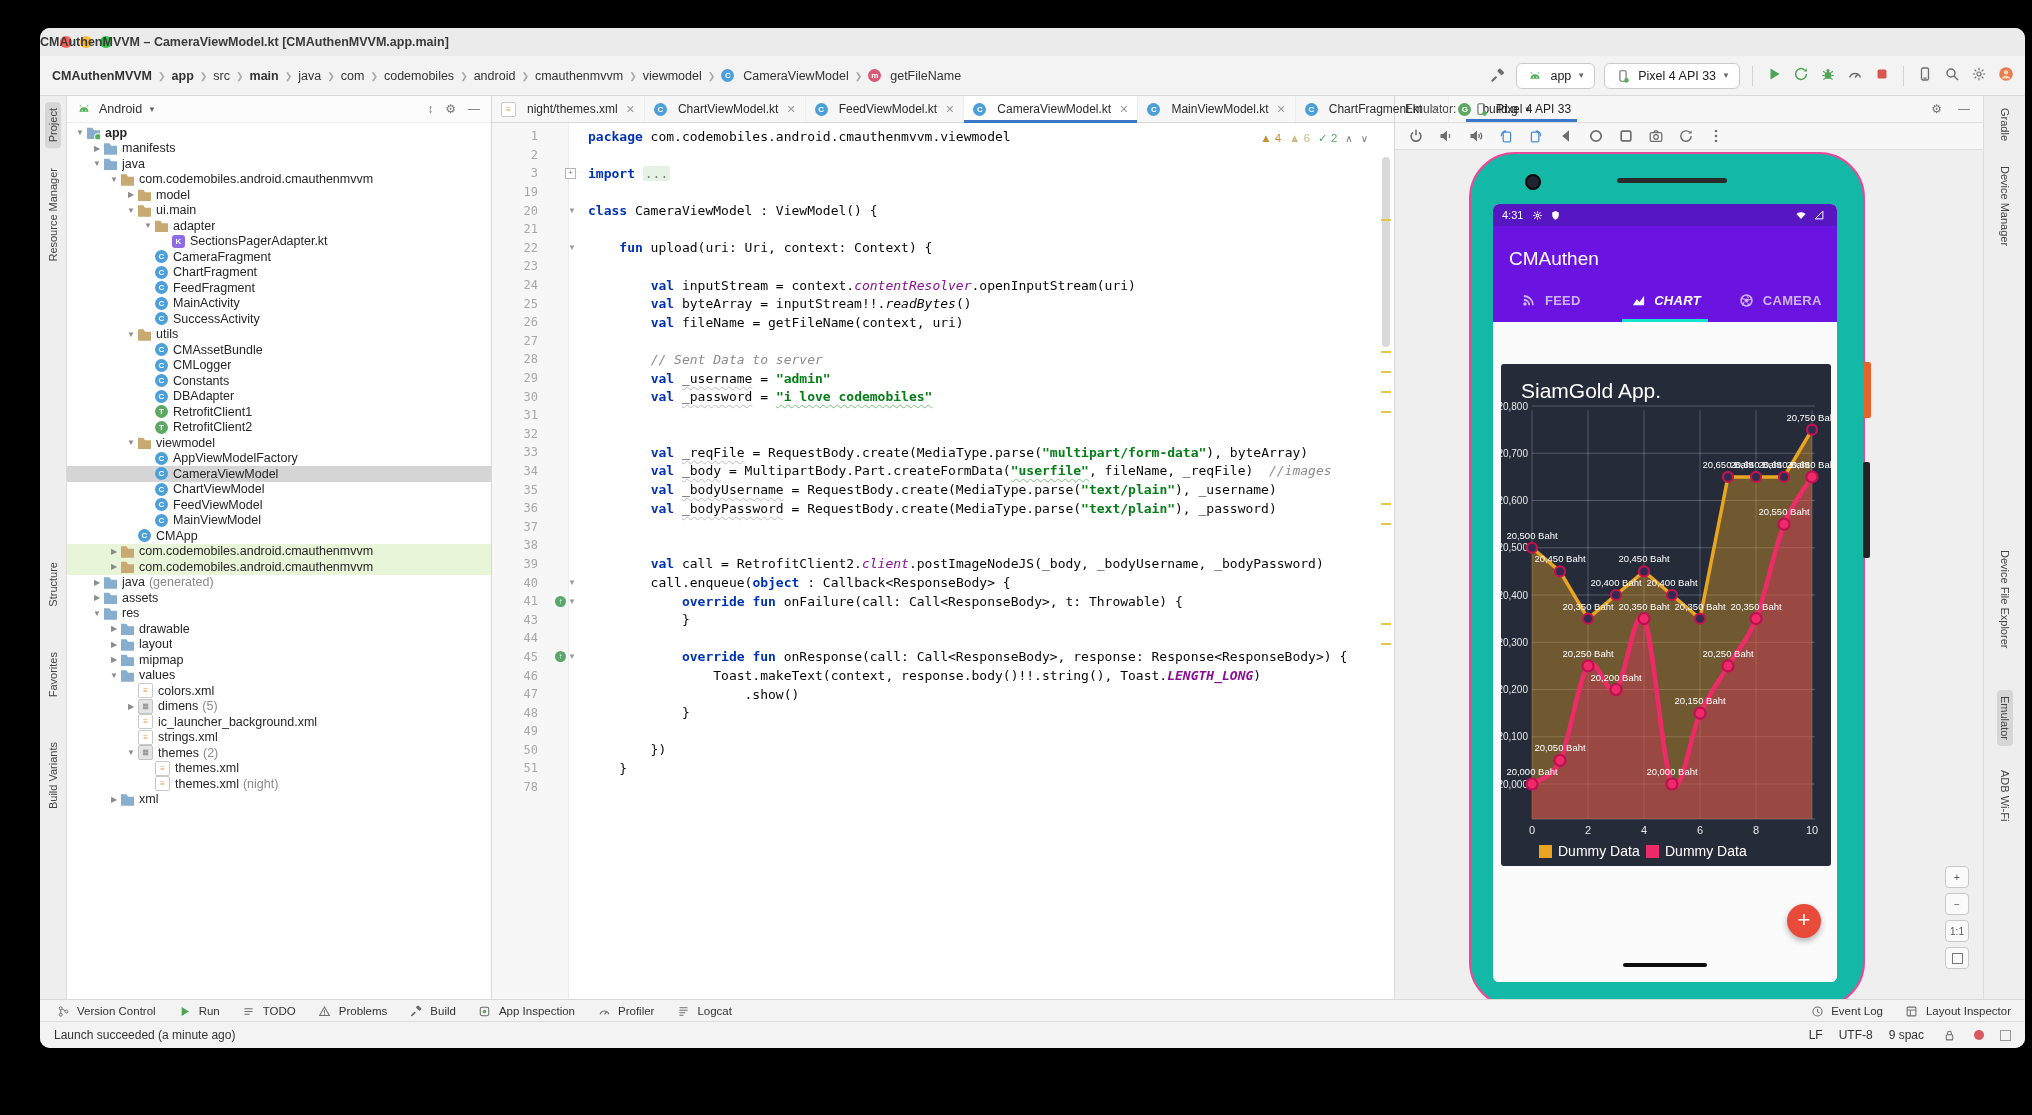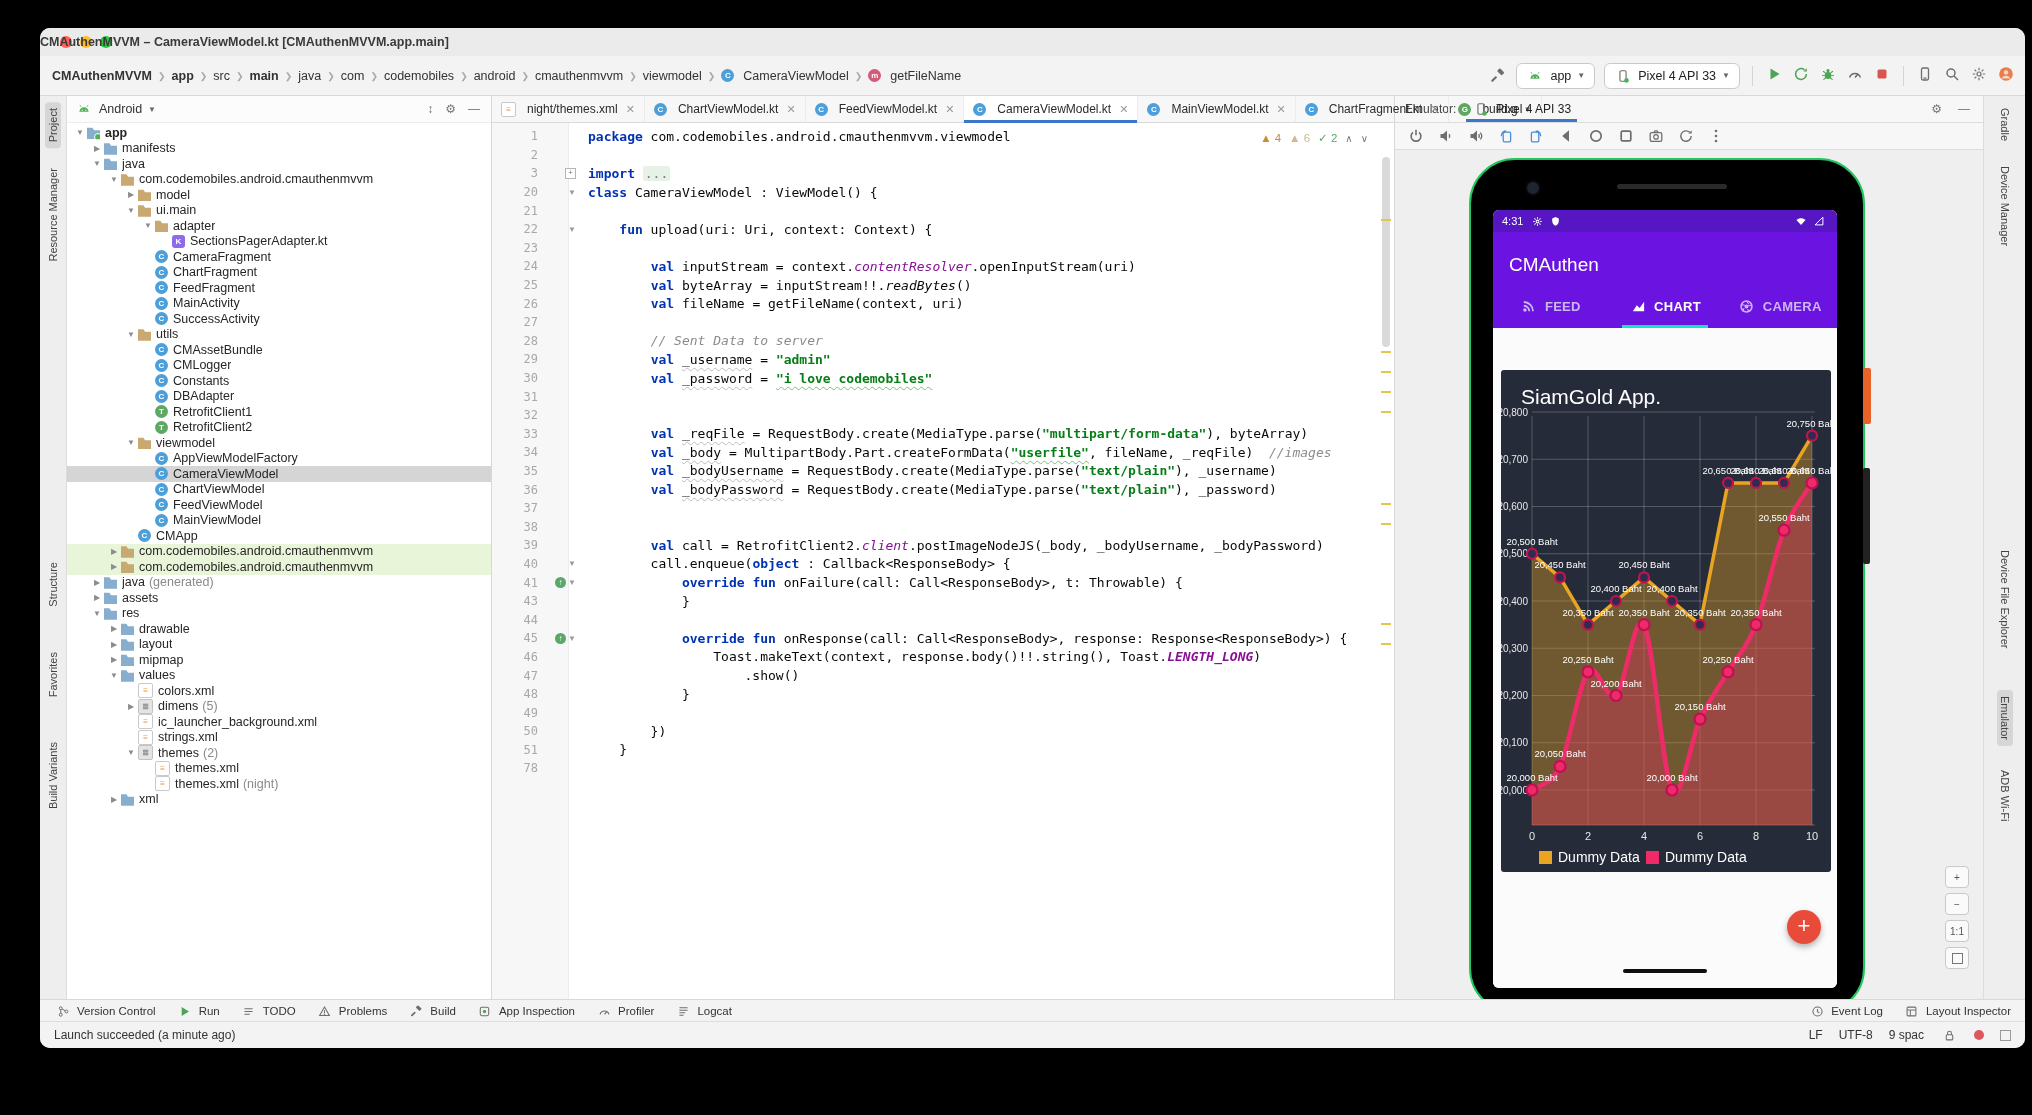--- a/index.html
+++ b/index.html
@@ -86,33 +86,33 @@
   
   .emu{width:588px;display:flex;flex-direction:column;background:#EFEFEF;border-left:1px solid #D8D8D8;}
   .emu-head{height:26px;background:#F7F7F7;border-bottom:1px solid #DDD;display:flex;align-items:center;padding:0 10px;font-size:12px;color:#444;gap:10px;}
   .emu-tab{display:flex;align-items:center;gap:6px;height:100%;padding:0 6px;position:relative;color:#222;}
   .emu-tab:after{content:"";position:absolute;left:0;right:0;bottom:0;height:3px;background:#3C76C8;}
   .emu-head .grow{flex:1;}
   .emu-tools{height:26px;background:#F7F7F7;border-bottom:1px solid #DDD;display:flex;align-items:center;gap:13px;padding:0 12px;}
   .etool{width:17px;height:17px;display:inline-flex;align-items:center;justify-content:center;}
   .emu-body{flex:1;position:relative;}
   
-  .phone{position:absolute;left:74px;top:8px;width:392px;height:852px;background:#000000;border:2px solid #22c55e;border-radius:46px;}
+  .phone{position:absolute;left:74px;top:2px;width:392px;height:852px;background:#14b8a6;border:2px solid #ec4899;border-radius:46px;}
   .cam{position:absolute;left:54px;top:20px;width:12px;height:12px;border-radius:50%;background:#1E2430;border:2px solid #06080c;}
   .spk{position:absolute;left:146px;top:24px;width:110px;height:5px;border-radius:3px;background:#2A2A2A;}
   .btn-power{position:absolute;right:-8px;top:208px;width:8px;height:56px;background:#E8632A;border-radius:2px;}
   .btn-vol{position:absolute;right:-7px;top:308px;width:7px;height:96px;background:#222;border-radius:2px;}
   .screen{position:absolute;left:22px;top:50px;width:344px;height:778px;background:#FBFBFB;border-radius:6px;overflow:hidden;display:flex;flex-direction:column;}
   .p-status{height:22px;background:#5617C2;display:flex;align-items:center;padding:0 9px;color:#FFF;font-size:11px;gap:5px;}
   .p-status .grow{flex:1;}
   .p-appbar{height:96px;background:#6B13E0;position:relative;}
   .p-title{position:absolute;left:16px;top:22px;color:#FFF;font-size:19px;font-weight:500;}
   .p-tabs{position:absolute;left:0;right:0;bottom:0;height:44px;display:flex;}
   .p-tab{flex:1;display:flex;align-items:center;justify-content:center;gap:7px;font-size:13px;font-weight:bold;color:#CDB5F2;letter-spacing:.3px;position:relative;}
-  .p-tab.active{color:#FFF;}
+  .p-tab.active{color:#FFF;font-style:italic;}
   .p-tab.active:after{content:"";position:absolute;left:14px;right:14px;bottom:0;height:3px;background:#14E4CC;}
   .p-body{flex:1;position:relative;background:#FBFBFB;}
   .card{position:absolute;left:8px;top:42px;width:330px;height:502px;background:#262B39;border-radius:3px;overflow:hidden;}
   .fab{position:absolute;left:294px;top:582px;width:34px;height:34px;border-radius:50%;background:#E84B3A;color:#FFF;font-size:22px;line-height:32px;text-align:center;box-shadow:0 3px 6px rgba(0,0,0,.3);}
   .pill{position:absolute;left:130px;top:641px;width:84px;height:4px;border-radius:3px;background:#0E0E0E;}
   .ezoom{position:absolute;right:14px;top:716px;display:flex;flex-direction:column;gap:5px;align-items:center;}
   .ezbtn{width:22px;height:20px;background:#FAFAFA;border:1px solid #C9C9C9;border-radius:4px;font-size:10px;color:#555;display:flex;align-items:center;justify-content:center;}
   .fitbox{width:9px;height:9px;border:1.5px solid #777;}
   
   .botbar{position:absolute;left:0;right:0;bottom:26px;height:22px;background:#F4F3F3;border-top:1px solid #D8D8D8;display:flex;align-items:center;font-size:11.5px;color:#333;padding:0 14px;gap:20px;}
@@ -592,20 +592,25 @@
               <span class="ln">2</span>
               <span class="gi"></span>
               <span class="ct"></span>
             </div>
             <div class="cl">
               <span class="ln">3</span>
               <span class="gi">
                 <span class="fplus">+</span>
               </span>
               <span class="ct"><span class="sk">import</span><span> </span><span class="sfold">...</span></span>
+            </div>
+            <div class="cl">
+              <span class="ln">19</span>
+              <span class="gi"></span>
+              <span class="ct"></span>
             </div>
             <div class="cl">
               <span class="ln">20</span>
               <span class="gi">
                 <span class="fchev">▼</span>
               </span>
               <span class="ct"><span class="sk">class</span><span> CameraViewModel : ViewModel() {</span></span>
             </div>
             <div class="cl">
               <span class="ln">21</span>

